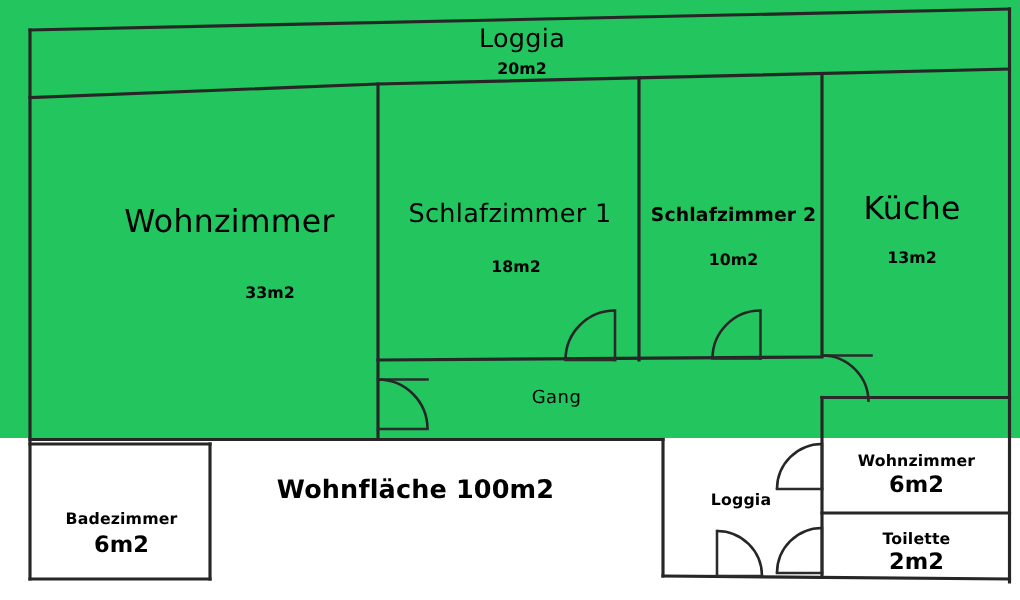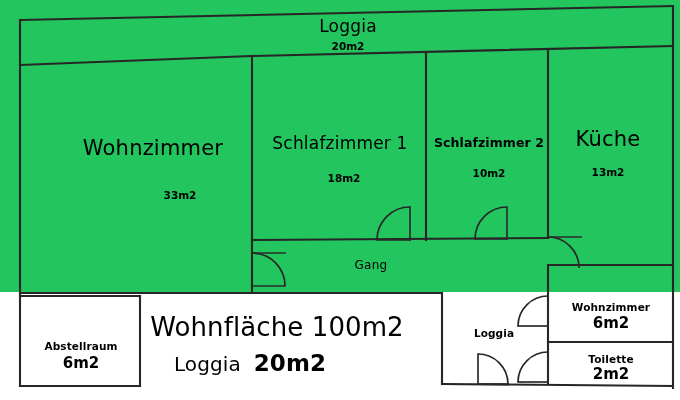--- a/index.html
+++ b/index.html
@@ -54,21 +54,21 @@
     line-height: 1.05;
     transform: translate(-50%, -50%);
   }
   .room-name-xl { font-size: 21px; font-weight: 400; letter-spacing: 0.2px; }
   .room-name-lg { font-size: 17px; font-weight: 400; letter-spacing: 0.2px; }
   .room-name-md { font-size: 12.5px; font-weight: 700; letter-spacing: 0.1px; }
   .room-name-sm { font-size: 10.5px; font-weight: 700; letter-spacing: 0.1px; }
   .area-md { font-size: 10.5px; font-weight: 700; }
   .area-sm { font-size: 15px; font-weight: 700; }
   .gang-name { font-size: 12px; font-weight: 400; letter-spacing: 0.3px; }
-  .summary-main { font-size: 26px; font-weight: 400; letter-spacing: 0.1px; }
+  .summary-main { font-size: 17px; font-weight: 700; letter-spacing: 0.1px; }
   .summary-sub { font-size: 20px; font-weight: 400; letter-spacing: 0.1px; }
   .summary-sub b { font-size: 23px; font-weight: 700; }
 </style>
 </head>
 <body>
 
 <div id="plan-wrap">
 
   <svg id="floorplan" viewBox="0 0 680 400">
 
@@ -167,19 +167,18 @@
   <div class="lbl gang-name" style="left:371px; top:265px;">Gang</div>
 
   <div class="lbl room-name-sm" style="left:494px; top:334px;">Loggia</div>
 
   <div class="lbl room-name-sm" style="left:611px; top:308px;">Wohnzimmer</div>
   <div class="lbl area-sm" style="left:611px; top:324px;">6m2</div>
 
   <div class="lbl room-name-sm" style="left:611px; top:360px;">Toilette</div>
   <div class="lbl area-sm" style="left:611px; top:375px;">2m2</div>
 
-  <div class="lbl room-name-sm" style="left:81px; top:347px;">Abstellraum</div>
+  <div class="lbl room-name-sm" style="left:81px; top:347px;">Badezimmer</div>
   <div class="lbl area-sm" style="left:81px; top:364px;">6m2</div>
 
   <div class="lbl summary-main" style="left:277px; top:328px;">Wohnfläche 100m2</div>
-  <div class="lbl summary-sub" style="left:250px; top:363px;"><span>Loggia</span>&nbsp; <b>20m2</b></div>
 
 </div>
 
 </body></html>

